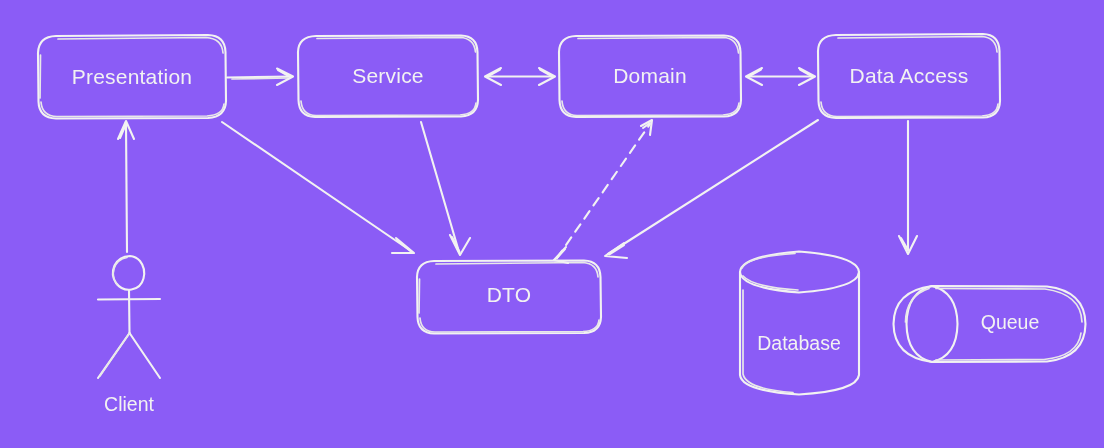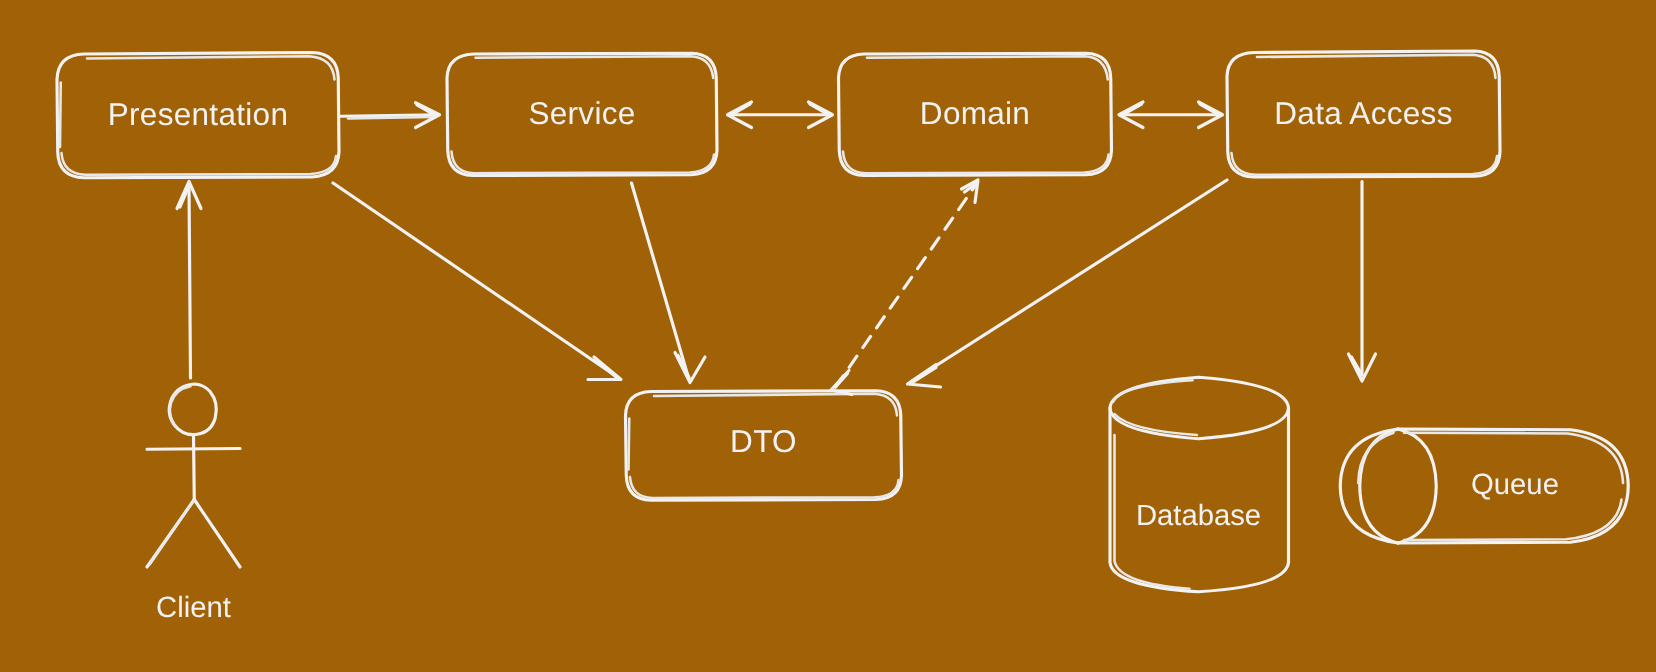--- a/index.html
+++ b/index.html
@@ -4,21 +4,21 @@
 <style>
   html, body {
     margin: 0;
     padding: 0;
     background: #282828;
   }
   #canvas {
     position: relative;
     width: 1104px;
     height: 448px;
-    background: #a16207;
+    background: #8b5cf6;
     overflow: hidden;
     font-family: "Liberation Sans", sans-serif;
   }
   #diagram {
     position: absolute;
     left: 0;
     top: 0;
     width: 1104px;
     height: 448px;
   }

